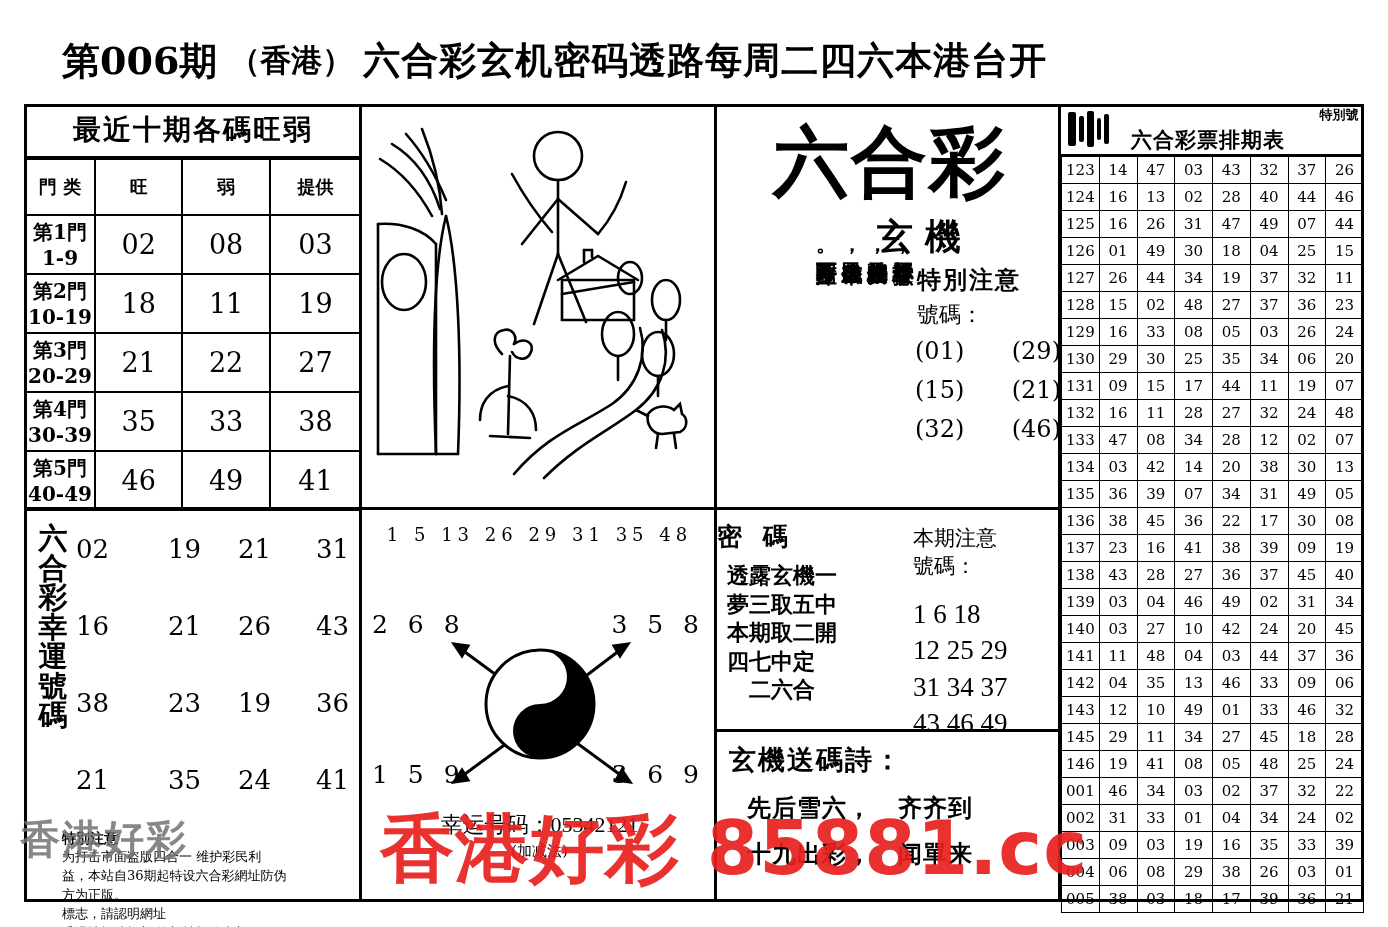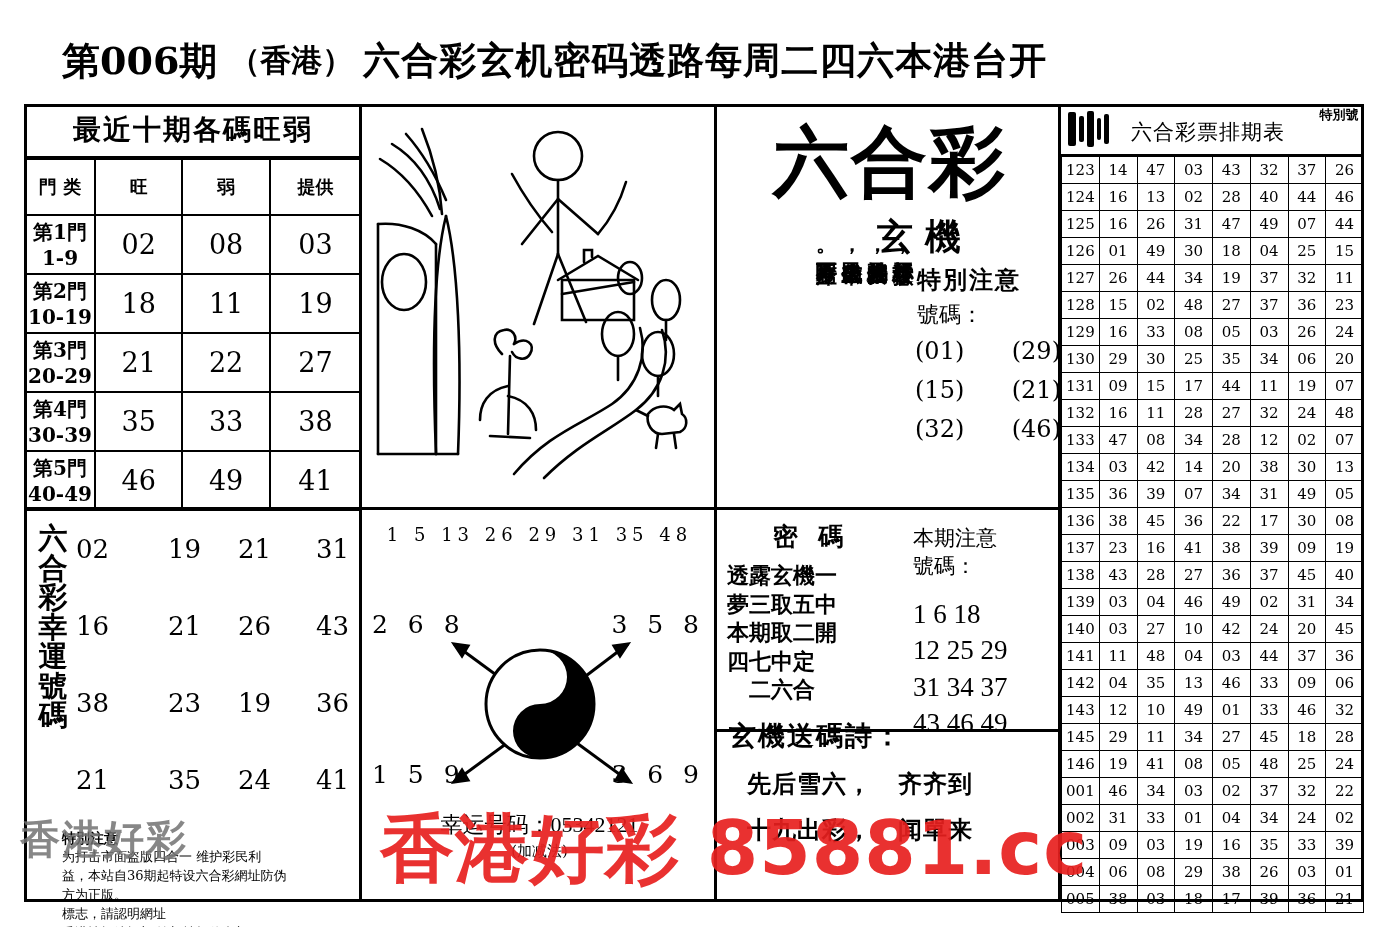--- a/index.html
+++ b/index.html
@@ -140,43 +140,43 @@
     position:absolute;left:198px;top:228px;width:146px;
     font-size:24px;line-height:1.62;
     font-family:"DejaVu Serif","Liberation Serif",serif;
   }
   .c1-pairs .row{display:flex;justify-content:space-between;}
 
   
   .c2{position:absolute;left:0;top:406px;width:344px;height:222px;box-sizing:border-box;border-bottom:3px solid #000;}
   .c2-left{position:absolute;left:0;top:0;width:188px;height:219px;box-sizing:border-box;}
   .c2-right{position:absolute;left:188px;top:0;width:156px;height:219px;box-sizing:border-box;}
-  .c2-title{text-align:center;font-size:25px;font-weight:bold;letter-spacing:6px;margin-top:10px;
+  .c2-title{font-size:25px;font-weight:bold;letter-spacing:6px;margin-top:10px;
     font-family:"DejaVu Serif","Liberation Serif",serif;}
   .c2-lines{margin-top:8px;padding-left:10px;font-size:22px;line-height:1.30;font-weight:bold;
     font-family:"DejaVu Serif","Liberation Serif",serif;}
   .c2r-title{font-size:21px;margin-top:14px;padding-left:8px;font-family:"DejaVu Serif","Liberation Serif",serif;}
   .c2r-sub{font-size:21px;padding-left:8px;font-family:"DejaVu Serif","Liberation Serif",serif;}
   .c2r-nums{padding-left:8px;margin-top:16px;font-size:27px;line-height:1.35;
     font-family:Liberation Serif, serif;}
 
   
-  .c3{position:absolute;left:0;top:604px;width:408px;height:170px;box-sizing:border-box;}
+  .c3{position:absolute;left:0;top:628px;width:408px;height:170px;box-sizing:border-box;}
   .c3-title{padding:10px 0 0 12px;font-size:27px;font-weight:bold;letter-spacing:2px;
     font-family:"DejaVu Serif","Liberation Serif",serif;}
   .c3-line{padding-left:30px;margin-top:14px;font-size:24px;font-weight:bold;letter-spacing:1px;
     font-family:"DejaVu Serif","Liberation Serif",serif;}
   .c3-line .gap{display:inline-block;width:26px;}
 
   
   .d-head{position:absolute;left:0;top:0;width:303px;height:52px;box-sizing:border-box;border-bottom:2px solid #000;}
   .d-head-mark{position:absolute;left:4px;top:4px;width:46px;height:42px;}
   .d-head-title{
-    position:absolute;left:52px;top:8px;width:190px;height:40px;line-height:40px;
-    text-align:center;font-size:21px;font-weight:normal;letter-spacing:1px;
+    position:absolute;left:52px;top:16px;width:190px;height:40px;line-height:40px;
+    text-align:center;font-size:21px;font-weight:bold;letter-spacing:1px;
     font-family:"DejaVu Serif","Liberation Serif",serif;
   }
   .d-head-special{
     position:absolute;right:2px;top:2px;width:46px;height:46px;
     font-size:13px;line-height:1.05;text-align:center;font-weight:bold;
     font-family:"DejaVu Serif","Liberation Serif",serif;padding-top:2px;box-sizing:border-box;
   }
   .d-table{position:absolute;left:0;top:52px;width:303px;height:744px;}
   table.dt{border-collapse:collapse;width:100%;height:100%;table-layout:fixed;}
   table.dt td{border:1px solid #000;text-align:center;font-size:15px;height:24px;

